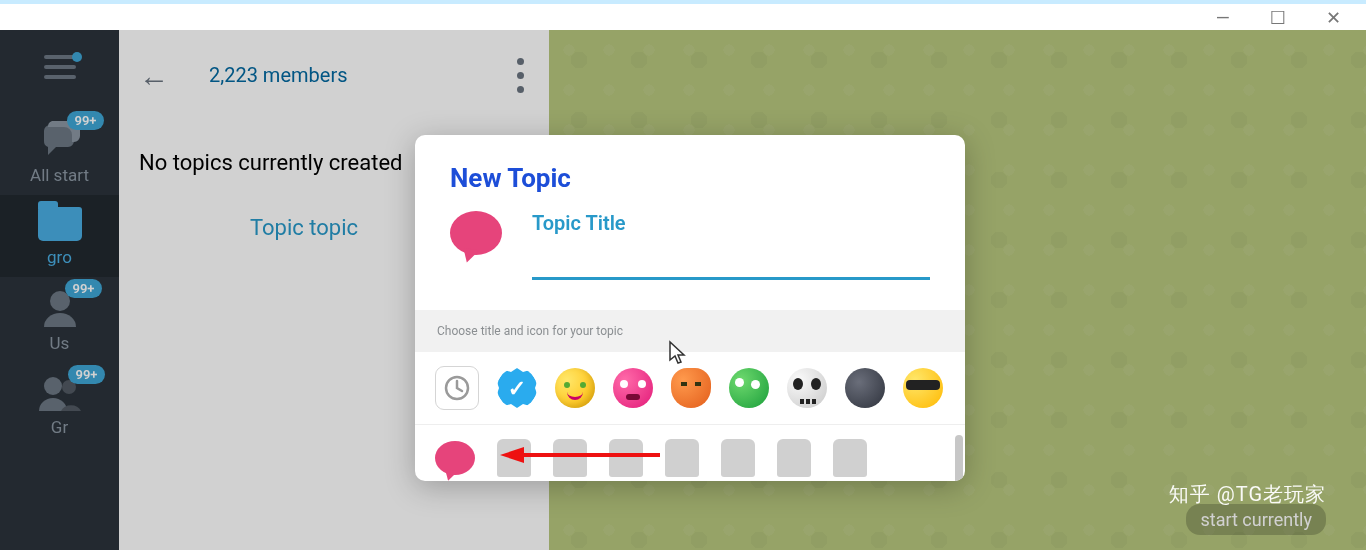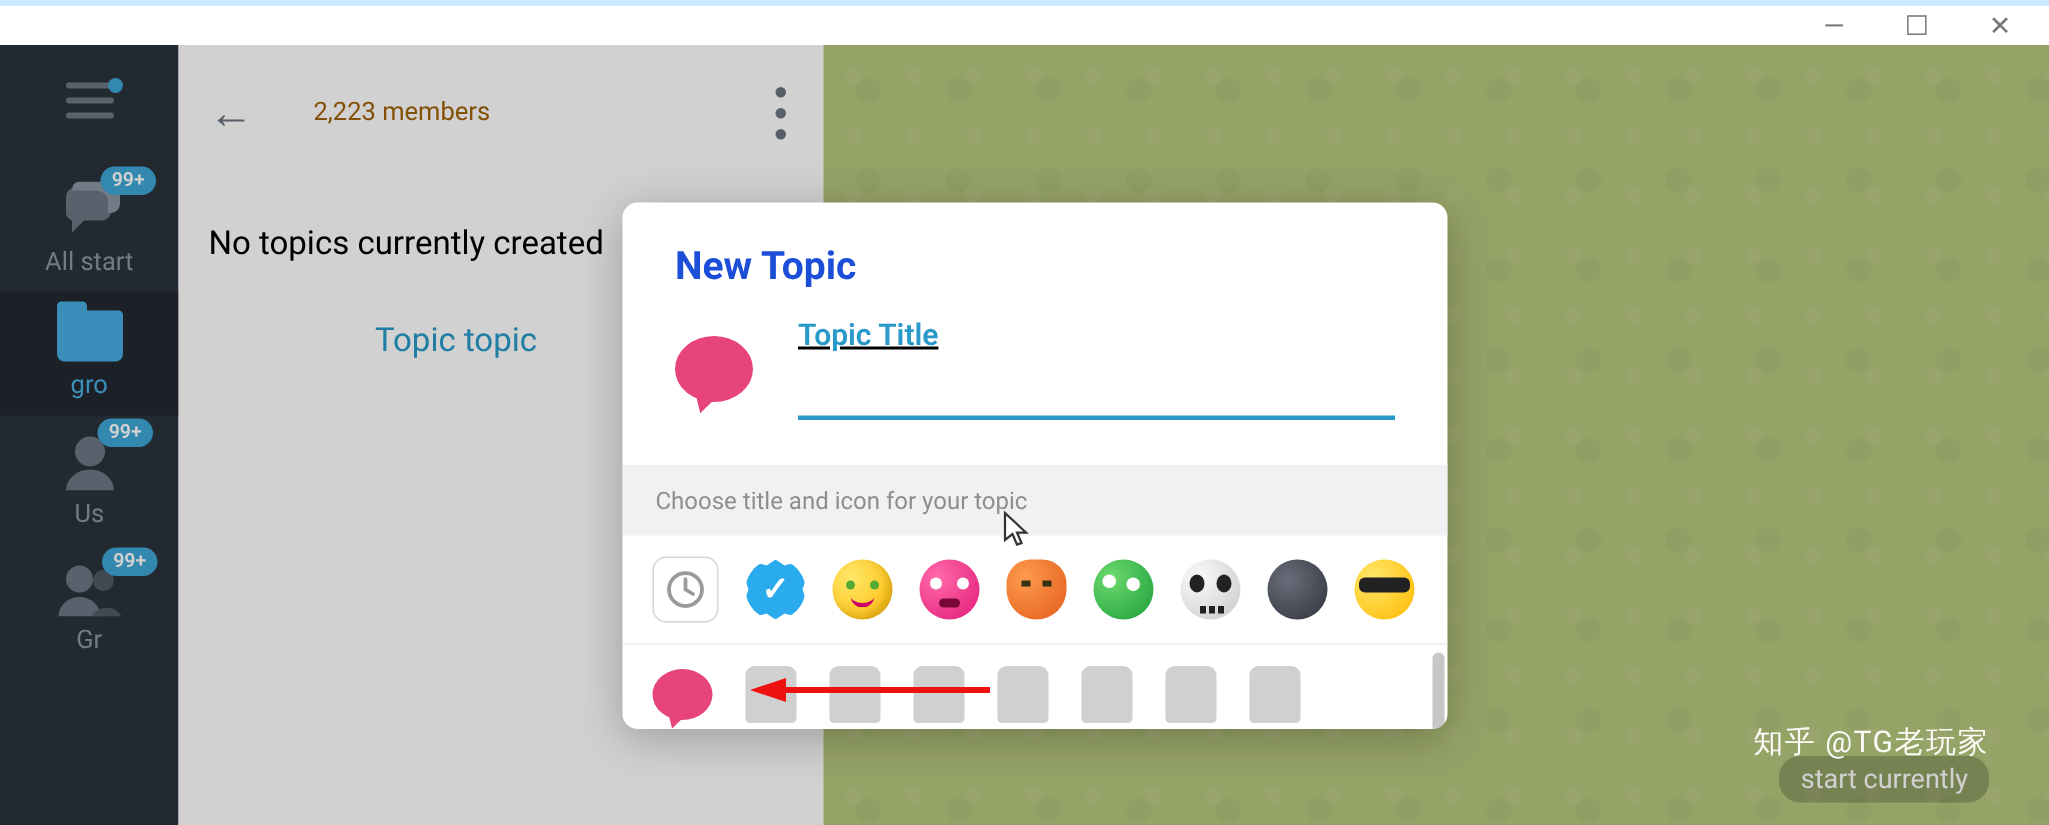--- a/index.html
+++ b/index.html
@@ -44,21 +44,21 @@
   .folder { width: 44px; height: 34px; background: #4aaee3; border-radius: 3px 3px 5px 5px; position: relative; }
   .folder::before { content: ""; position: absolute; top: -6px; left: 0; width: 20px; height: 8px; background: #4aaee3; border-radius: 3px 3px 0 0; }
 
   .middle {
     width: 430px;
     background: #fff;
     position: relative;
   }
   .mid-header { display: flex; align-items: center; height: 90px; padding: 0 10px 0 20px; }
   .back-arrow { font-size: 30px; color: #6b7580; margin-right: 40px; cursor: pointer; font-weight: 300; }
-  .member-count { font-size: 17px; color: #a16207; }
+  .member-count { font-size: 20px; color: #0369a1; }
   .more-dots { margin-left: auto; margin-right: 15px; display: flex; flex-direction: column; gap: 7px; cursor: pointer; }
   .more-dots span { width: 7px; height: 7px; background: #6b7580; border-radius: 50%; }
 
   .empty-state { padding: 30px 20px; }
   .empty-text { font-size: 22px; color: #000000; }
   .create-link { display: block; margin-top: 40px; color: #2899c9; font-size: 22px; text-align: center; padding-right: 60px; }
 
   .right-bg {
     flex: 1;
     background: #b7c77e;
@@ -93,35 +93,35 @@
     left: 415px;
     top: 105px;
     width: 550px;
     background: #fff;
     border-radius: 10px;
     box-shadow: 0 6px 30px rgba(0,0,0,0.25);
     z-index: 10;
     overflow: hidden;
   }
   .modal-head { padding: 28px 35px 18px; font-size: 26px; font-weight: 700; color: #1d4ed8; }
-  .title-row { display: flex; align-items: center; padding: 0 35px 30px; gap: 30px; text-decoration: underline; }
+  .title-row { display: flex; align-items: flex-start; padding: 0 35px 30px; gap: 30px; }
   .speech-big {
     width: 52px; height: 44px; background: #e6447b; border-radius: 50%;
     position: relative; flex-shrink: 0;
   }
   .speech-big::after {
     content: ""; position: absolute; bottom: -8px; left: 12px;
     border-left: 6px solid transparent; border-right: 10px solid transparent; border-top: 14px solid #e6447b;
     transform: rotate(10deg);
   }
   .title-field { flex: 1; }
   .title-label { color: #2899c9; font-size: 20px; font-weight: 600; }
   .title-input { width: 100%; border: none; border-bottom: 3px solid #2899c9; font-size: 20px; padding: 12px 0 6px; outline: none; }
 
-  .choose-bar { background: #f1f1f1; padding: 14px 22px; font-size: 16px; color: #8b8f92; }
+  .choose-bar { background: #f1f1f1; padding: 14px 22px; font-size: 12px; color: #8b8f92; }
 
   .icon-row { display: flex; align-items: center; gap: 18px; padding: 14px 20px; border-bottom: 1px solid #eee; }
   .recent-box { width: 44px; height: 44px; border: 1px solid #d5d5d5; border-radius: 9px; display: flex; align-items: center; justify-content: center; }
   .emoji { width: 40px; height: 40px; border-radius: 50%; flex-shrink: 0; }
 
   .verify { background: #2aabee; position: relative; clip-path: polygon(50% 0%, 65% 10%, 82% 5%, 90% 20%, 100% 35%, 95% 50%, 100% 65%, 90% 80%, 82% 95%, 65% 90%, 50% 100%, 35% 90%, 18% 95%, 10% 80%, 0% 65%, 5% 50%, 0% 35%, 10% 20%, 18% 5%, 35% 10%); }
   .verify::after { content: "✓"; color: #fff; font-weight: bold; position: absolute; inset: 0; display: flex; align-items: center; justify-content: center; font-size: 22px; }
 
   .face-yellow { background: radial-gradient(circle at 30% 30%, #ffe76a, #ffb800); box-shadow: inset -3px -3px 6px rgba(0,0,0,0.15); position: relative; }
   .face-yellow::before { content: ""; position: absolute; width: 6px; height: 6px; background: #5a3; border-radius: 50%; top: 14px; left: 9px; box-shadow: 16px 0 #5a3; }

